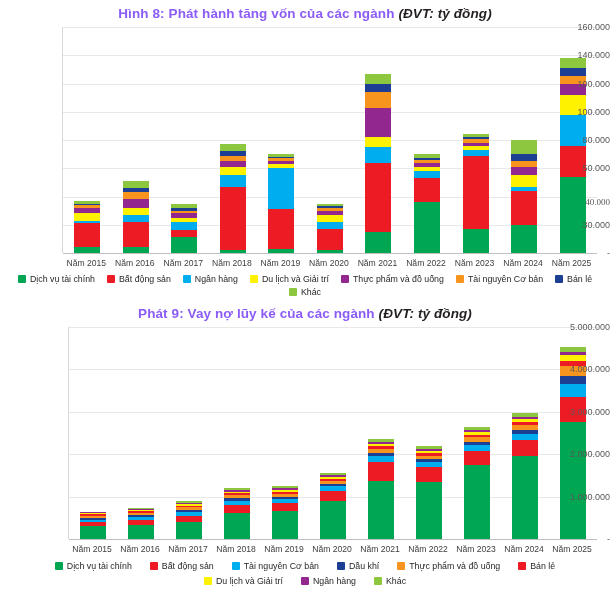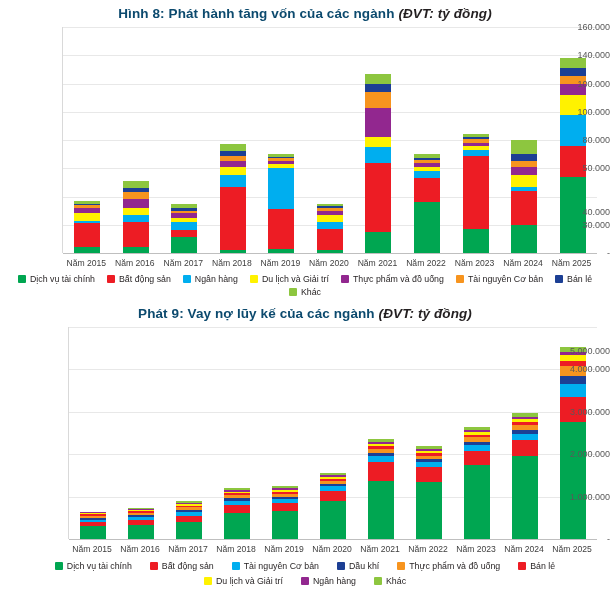--- a/index.html
+++ b/index.html
@@ -15,21 +15,21 @@
   #chart2{height:316px;}
 
   .title{
     text-align:center;
     font-size:13.5px;
     font-weight:bold;
     color:#231f20;
     padding-top:6px;
     letter-spacing:0.1px;
   }
-  .title .t-main{color:#0c4a6e;}
+  .title .t-main{color:#8b5cf6;}
   .title .t-unit{font-style:italic;font-weight:bold;}
 
   .plot-wrap{position:relative;}
   .plot{
     position:absolute;
     border-left:1px solid #d9d9d9;
   }
   .gridline{
     position:absolute;
     left:0;right:0;
@@ -246,21 +246,21 @@
               <div class="seg" style="height: 11.3px; background: rgb(146, 39, 143);"></div>
               <div class="seg" style="height: 7.0625px; background: rgb(247, 148, 30);"></div>
               <div class="seg" style="height: 8.475px; background: rgb(28, 63, 148);"></div>
               <div class="seg" style="height: 9.8875px; background: rgb(141, 198, 63);"></div>
             </div>
           </div>
         </div>
       </div>
       <div class="ylab" style="top: 232px; width: 57px;">-</div>
       <div class="ylab" style="top: 203.75px; width: 57px;">30.000</div>
-      <div class="ylab" style="top: 191px; width: 57px;">40.000</div>
+      <div class="ylab" style="top: 181px; width: 57px; font-family: Liberation Serif, serif;">40.000</div>
       <div class="ylab" style="top: 147.25px; width: 57px;">50.000</div>
       <div class="ylab" style="top: 119px; width: 57px;">80.000</div>
       <div class="ylab" style="top: 90.75px; width: 57px;">100.000</div>
       <div class="ylab" style="top: 62.5px; width: 57px;">100.000</div>
       <div class="ylab" style="top: 34.25px; width: 57px;">140.000</div>
       <div class="ylab" style="top: 6px; width: 57px;">160.000</div>
       <div class="xlabels" style="left: 62px; width: 534px; right: auto; top: 237px;">
         <span>Năm 2015</span>
         <span>Năm 2016</span>
         <span>Năm 2017</span>
@@ -467,21 +467,21 @@
               <div class="seg" style="height: 4.664px; background: rgb(141, 198, 63);"></div>
             </div>
           </div>
         </div>
       </div>
       <div class="ylab" style="top: 218px; width: 63px;">-</div>
       <div class="ylab" style="top: 175.6px; width: 63px;">1.000.000</div>
       <div class="ylab" style="top: 133.2px; width: 63px;">2.000.000</div>
       <div class="ylab" style="top: 90.8px; width: 63px;">3.000.000</div>
       <div class="ylab" style="top: 48.4px; width: 63px; text-align: right;">4.000.000</div>
-      <div class="ylab" style="top: 6px; width: 63px; margin-top: 24px;">5.000.000</div>
+      <div class="ylab" style="top: 6px; width: 63px;">5.000.000</div>
       <div class="xlabels" style="left: 68px; width: 528px; right: auto; top: 223px;">
         <span>Năm 2015</span>
         <span>Năm 2016</span>
         <span>Năm 2017</span>
         <span>Năm 2018</span>
         <span>Năm 2019</span>
         <span>Năm 2020</span>
         <span>Năm 2021</span>
         <span>Năm 2022</span>
         <span>Năm 2023</span>

